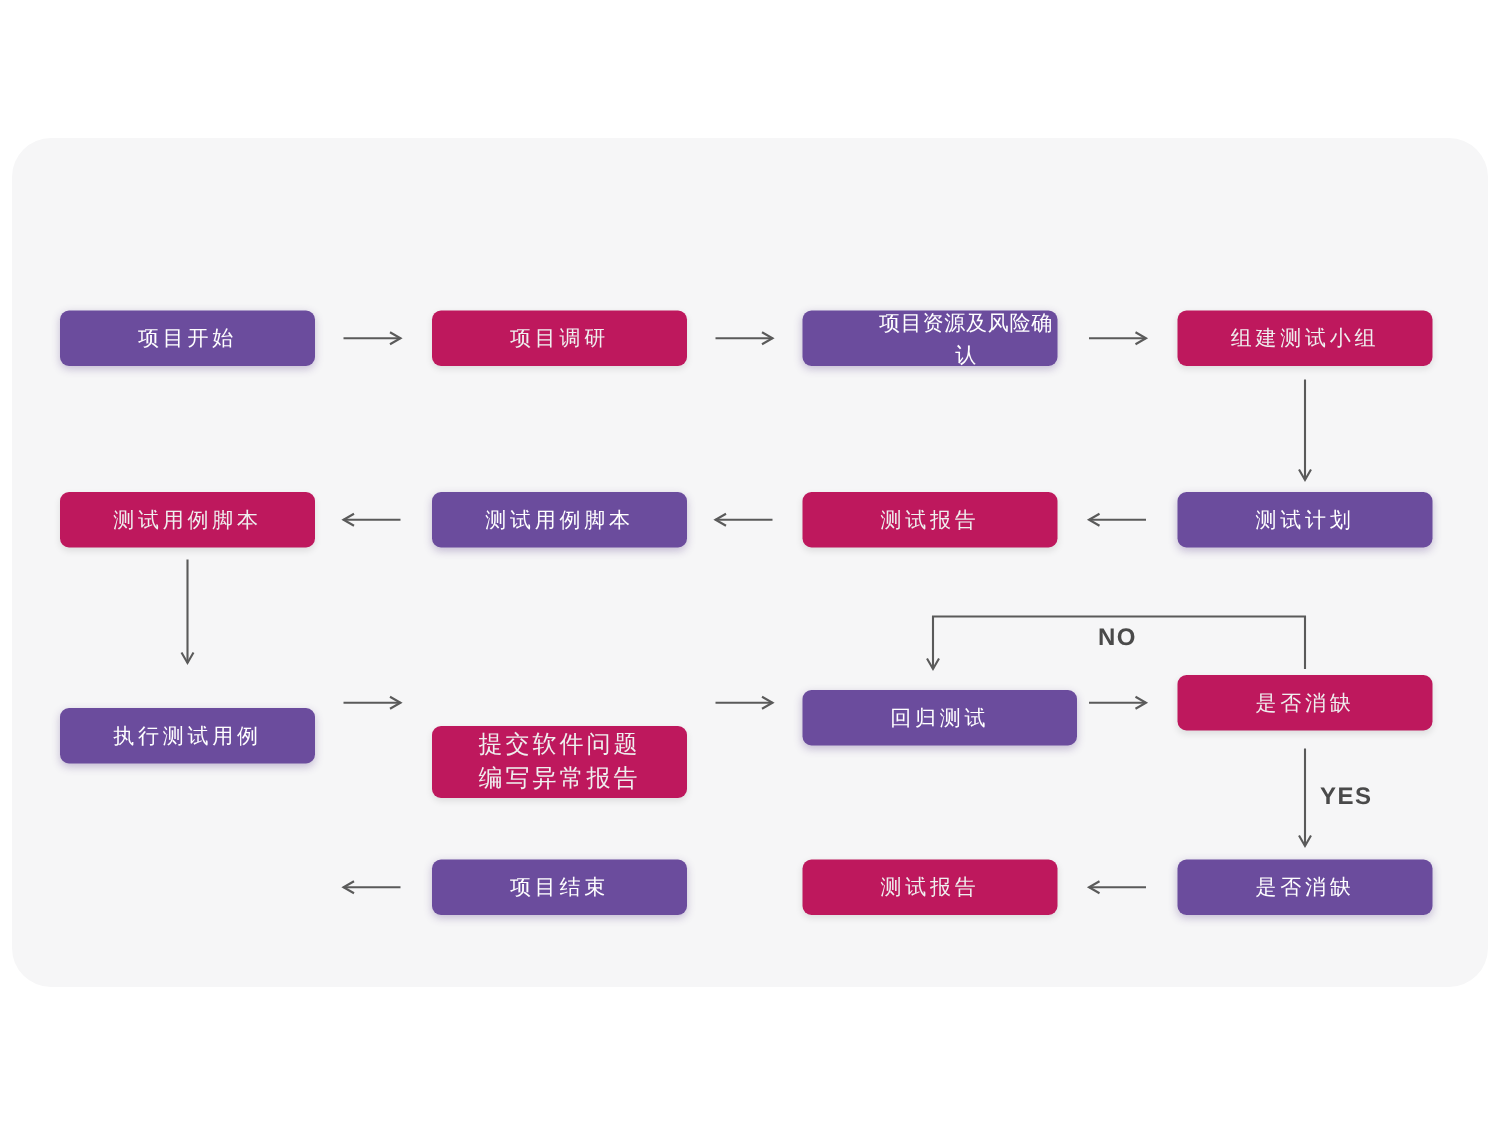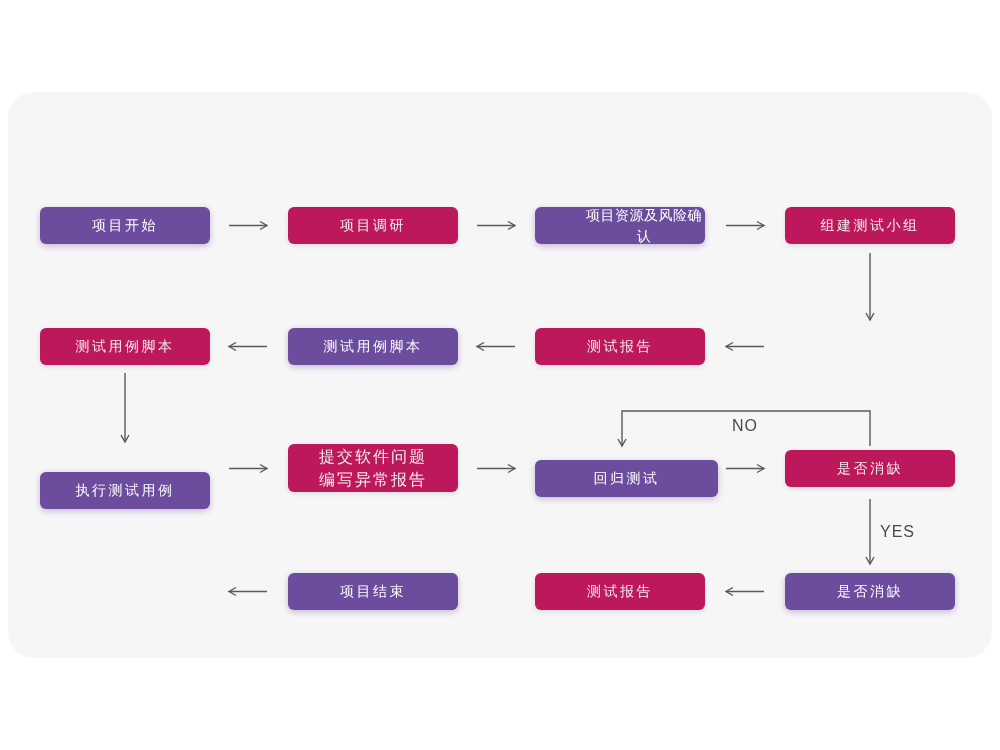--- a/index.html
+++ b/index.html
@@ -9,22 +9,22 @@
   .title{position:absolute;left:0;top:142px;width:100%;text-align:center;
          font-size:27px;font-weight:500;letter-spacing:3px;color:#3b3b3b;}
   .node-layer,.svg-layer{position:absolute;left:0;top:0;width:1000px;height:750px;}
   .svg-layer{pointer-events:none;}
   .node{position:absolute;display:flex;align-items:center;justify-content:center;
         border-radius:6px;font-size:14px;letter-spacing:2.5px;line-height:1.45;
         text-align:center;white-space:pre-line;box-sizing:border-box;}
   .node.purple{background:#6b4c9d;color:#ffffff;box-shadow:0 2px 6px rgba(80,50,130,0.30);}
   .node.gray{background:#be185d;color:#efefef;box-shadow:0 2px 5px rgba(0,0,0,0.10);}
   .node.tight{letter-spacing:0.5px;padding-left:48px;}
-  .node.multiline{font-size:16px;letter-spacing:2px;}
-  .edge-label{position:absolute;font-size:16px;color:#4a4a4a;letter-spacing:1px;transform:translate(0,-50%);}
+  .node.multiline{font-size:16px;letter-spacing:2px;margin-top:40px;}
+  .edge-label{position:absolute;font-size:16px;color:#4a4a4a;letter-spacing:1px;transform:translate(0,-50%);font-weight:bold;}
   .edge-label.center{transform:translate(-50%,-50%);}
   polyline{fill:none;stroke:#5a5a5a;stroke-width:1.4;}
 </style>
 </head>
 <body>
 
 <div class="canvas">
   <div class="card"></div>
 
   <svg class="svg-layer" width="1000" height="750" viewBox="0 0 1000 750" xmlns="http://www.w3.org/2000/svg">
@@ -48,20 +48,21 @@
       <polyline points="870,499 870,564" marker-end="url(#arrow-head)"></polyline>
       <polyline points="764,591.5 726,591.5" marker-end="url(#arrow-head)"></polyline>
       <polyline points="267,591.5 229,591.5" marker-end="url(#arrow-head)"></polyline>
     </svg>
 
   <div class="node-layer">
       <div class="node purple" style="left: 40px; top: 207px; width: 170px; height: 37px;">项目开始</div>
       <div class="node gray" style="left: 288px; top: 207px; width: 170px; height: 37px;">项目调研</div>
       <div class="node purple tight" style="left: 535px; top: 207px; width: 170px; height: 37px;">项目资源及风险确认</div>
       <div class="node gray" style="left: 785px; top: 207px; width: 170px; height: 37px;">组建测试小组</div>
+      <div class="node purple" style="left: 785px; top: 328px; width: 170px; height: 37px;">测试计划</div>
       <div class="node gray" style="left: 535px; top: 328px; width: 170px; height: 37px;">测试报告</div>
       <div class="node purple" style="left: 288px; top: 328px; width: 170px; height: 37px;">测试用例脚本</div>
       <div class="node gray" style="left: 40px; top: 328px; width: 170px; height: 37px;">测试用例脚本</div>
       <div class="node purple" style="left: 40px; top: 450px; width: 170px; height: 37px; margin-top: 22px;">执行测试用例</div>
       <div class="node gray multiline" style="left: 288px; top: 444px; width: 170px; height: 48px;">提交软件问题
 编写异常报告</div>
       <div class="node purple" style="left: 535px; top: 432px; width: 183px; height: 37px; margin-top: 28px;">回归测试</div>
       <div class="node gray" style="left: 785px; top: 450px; width: 170px; height: 37px; text-align: right;">是否消缺</div>
       <div class="node purple" style="left: 785px; top: 573px; width: 170px; height: 37px;">是否消缺</div>
       <div class="node gray" style="left: 535px; top: 573px; width: 170px; height: 37px;">测试报告</div>

